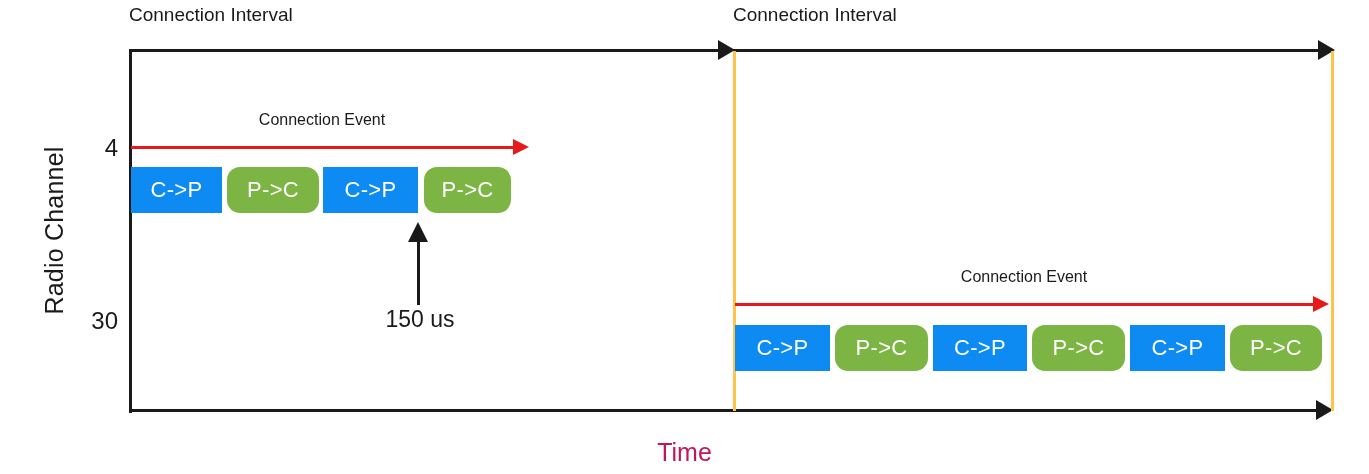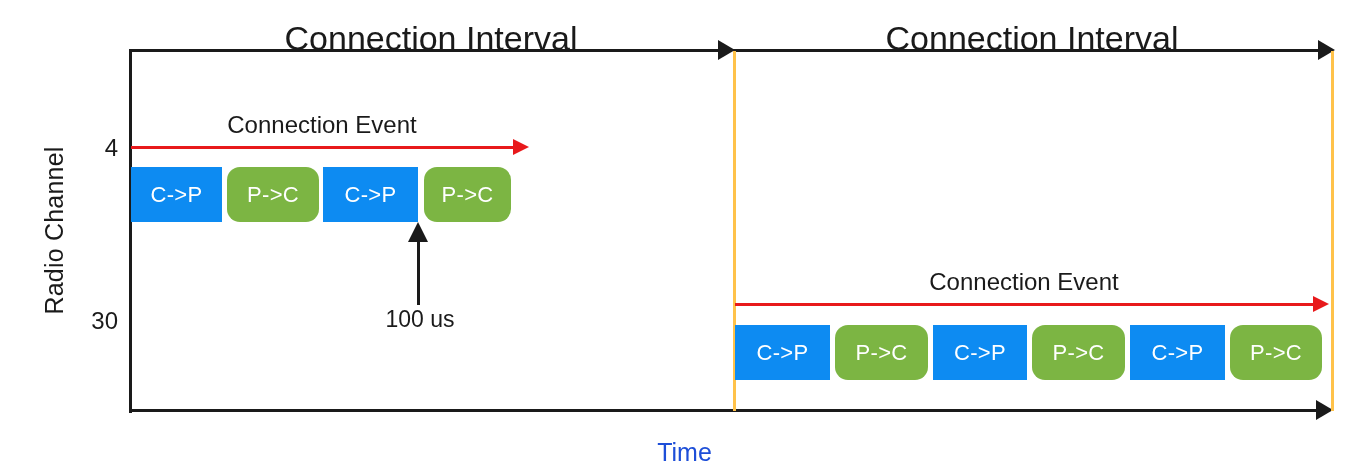--- a/index.html
+++ b/index.html
@@ -81,41 +81,39 @@
     letter-spacing: 0.2px;
     white-space: nowrap;
   }
   .x-axis-title {
     position: absolute;
     left: 0;
     top: 438px;
     width: 1369px;
     text-align: center;
     font-size: 25px;
-    color: #1d4ed8;
+    color: #be185d;
   }
   .tick-label {
     position: absolute;
     right: 0;
     width: 60px;
     text-align: right;
     font-size: 24px;
     color: #1a1a1a;
   }
   .tick-4  { left: 58px; top: 134px; }
   .tick-20 { left: 58px; top: 307px; }
 
   
   .interval-caption {
     position: absolute;
-    font-size: 34px;
-    color: #1a1a1a;
-    text-align: center;
-    white-space: nowrap;
-    margin-top: 15px;
+    font-size: 19px;
+    color: #1a1a1a;
+    white-space: nowrap;
   }
   .ic-1 { left: 129px; top: 4px;  width: 604px; }
   .ic-2 { left: 733px; top: 4px;  width: 598px; }
 
   
   .ce-group { position: absolute; }
   .ce-line {
     position: absolute;
     left: 0;
     top: 0;
@@ -129,37 +127,37 @@
     height: 0;
     border-top: 8.5px solid transparent;
     border-bottom: 8.5px solid transparent;
     border-left: 16px solid #e8191b;
   }
   .ce-label {
     position: absolute;
     left: 0;
     top: -35px;
     text-align: center;
-    font-size: 24px;
+    font-size: 16px;
     color: #1a1a1a;
     white-space: nowrap;
   }
   .ce-1 { left: 131px; top: 146px; width: 382px; }
   .ce-2 { left: 735px; top: 303px; width: 578px; }
 
   
   .packet-row {
     position: absolute;
     display: flex;
   }
   .row-1 { left: 131px; top: 167px; }
   .row-2 { left: 735px; top: 325px; }
 
   .packet {
-    height: 55px;
+    height: 46px;
     display: flex;
     align-items: center;
     justify-content: center;
     color: #ffffff;
     font-size: 22px;
     letter-spacing: 0.3px;
     box-sizing: border-box;
   }
   .packet.c2p { background: #0d8bf2; }
   .packet.p2c { background: #7cb543; border-radius: 13px; }
@@ -245,16 +243,16 @@
     <div class="packet p2c" style="width:93px;margin-left:5px">P-&gt;C</div>
     <div class="packet c2p" style="width:94px;margin-left:5px">C-&gt;P</div>
     <div class="packet p2c" style="width:93px;margin-left:5px">P-&gt;C</div>
     <div class="packet c2p" style="width:95px;margin-left:5px">C-&gt;P</div>
     <div class="packet p2c" style="width:92px;margin-left:5px">P-&gt;C</div>
   </div>
 
   <div class="ann-150">
     <div class="ann-head"></div>
     <div class="ann-shaft"></div>
-    <div class="ann-text">100 us</div>
+    <div class="ann-text">150 us</div>
   </div>
 
 </div>
 
 </body></html>

